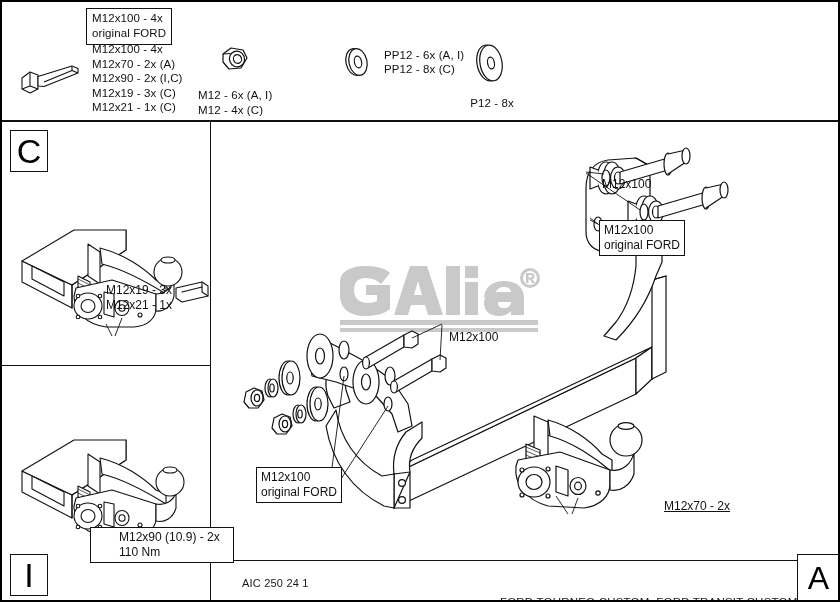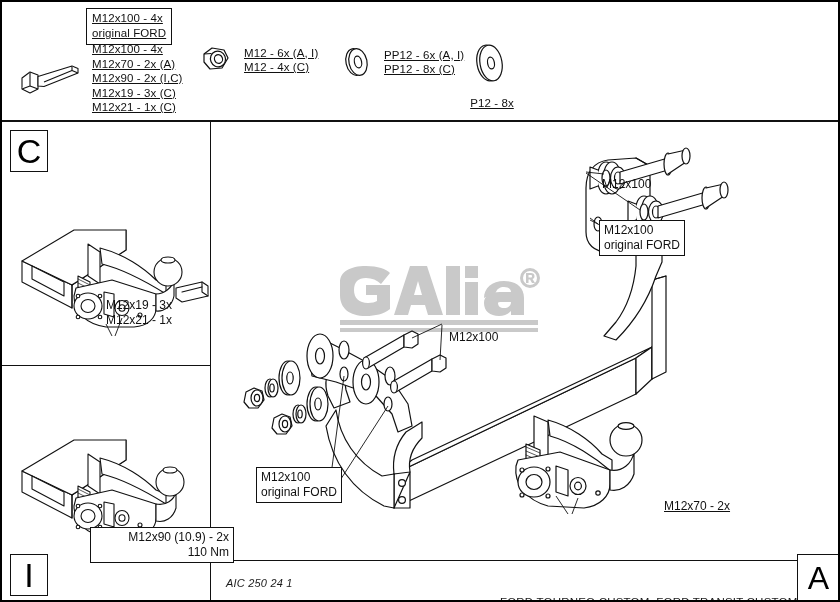--- a/index.html
+++ b/index.html
@@ -52,21 +52,20 @@
     display: flex;
     align-items: center;
     gap: 10px;
   }
   .part-text {
     font-size: 11.5px;
     line-height: 14.5px;
     letter-spacing: 0.1px;
     white-space: pre;
     color: #111;
-    text-decoration: underline;
   }
   .boxed {
     border: 1px solid #111;
     padding: 2px 5px 3px 5px;
     background: #fff;
     display: inline-block;
   }
   #orig-ford-top {
     position: absolute;
     left: 84px; top: 6px;
@@ -97,37 +96,36 @@
     line-height: 14.5px;
     white-space: pre;
     color: #111;
     z-index: 5;
   }
   .callout.box {
     border: 1px solid #111;
     background: #fff;
     padding: 2px 4px 3px 4px;
   }
-  .callout.center { text-align: right; padding-left: 28px; }
+  .callout.center { text-align: left; padding-left: 28px; }
 
   
   #title-block {
     position: absolute;
     left: 498px; top: 560px;
     font-size: 11.5px;
     line-height: 16px;
     white-space: pre;
     letter-spacing: 0.2px;
   }
   #sheet-code {
     position: absolute;
-    left: 224px; top: 575px;
+    left: 240px; top: 575px;
     font-size: 11px;
     letter-spacing: 0.2px;
-    font-style: italic;
   }
 
   
   #watermark {
     position: absolute;
     left: 330px; top: 262px;
     width: 220px; height: 82px;
     z-index: 1;
     pointer-events: none;
   }
@@ -161,21 +159,21 @@
       <div class="part-text">M12x100 - 4x
 M12x70 - 2x (A)
 M12x90 - 2x (I,C)
 M12x19 - 3x (C)
 M12x21 - 1x (C)</div>
     </div>
 
     <div id="orig-ford-top" class="part-text boxed">M12x100 - 4x
 original FORD</div>
 
-    <div class="part-group" style="left:196px; top:40px;">
+    <div class="part-group" style="left:196px; top:40px;flex-direction:column;">
       <svg width="36" height="36" viewBox="0 0 36 36">
         <g fill="#ffffff" stroke="#111" stroke-width="1.2" stroke-linejoin="round">
           <path d="M6 12 L14 6 L26 8 L30 16 L24 26 L12 27 L6 20 Z"></path>
           <ellipse cx="20" cy="17" rx="7.5" ry="8" transform="rotate(-22 20 17)"></ellipse>
           <ellipse cx="20.5" cy="17" rx="4" ry="4.4" transform="rotate(-22 20.5 17)"></ellipse>
           <path d="M13.5 11.5 L6 12"></path>
         </g>
       </svg>
       <div class="part-text">M12 - 6x (A, I)
 M12 - 4x (C)</div>
@@ -246,21 +244,21 @@
       <path d="M186 98 L186 108 L192 112"></path>
       <path d="M166 108 L186 103"></path>
     </g>
 
     <g stroke="#111" stroke-width="0.9" fill="none">
       <path d="M90 140 L96 152"></path>
       <path d="M106 134 L99 152"></path>
     </g>
   </svg>
 
-  <div class="callout" style="left:104px; top:296px;text-align:center;">M12x19 - 3x
+  <div class="callout" style="left:104px; top:281px;text-align:center;">M12x19 - 3x
 M12x21 - 1x</div>
 
   <div class="panel-letter" style="left:8px; top:552px; width:38px; height:42px;">I</div>
 
   <svg class="dwg" style="left:14px; top:392px;" width="196" height="160" viewBox="0 0 196 160">
     <g fill="#ffffff" stroke="#111" stroke-width="1.1" stroke-linejoin="round" stroke-linecap="round">
       <path d="M6 77 L6 98 L56 124 L56 101 Z"></path>
       <path d="M6 77 L58 46 L110 46 L110 66 L56 101 Z"></path>
       <path d="M110 46 L110 66 L56 101"></path>
       <path d="M56 101 L56 124"></path>

